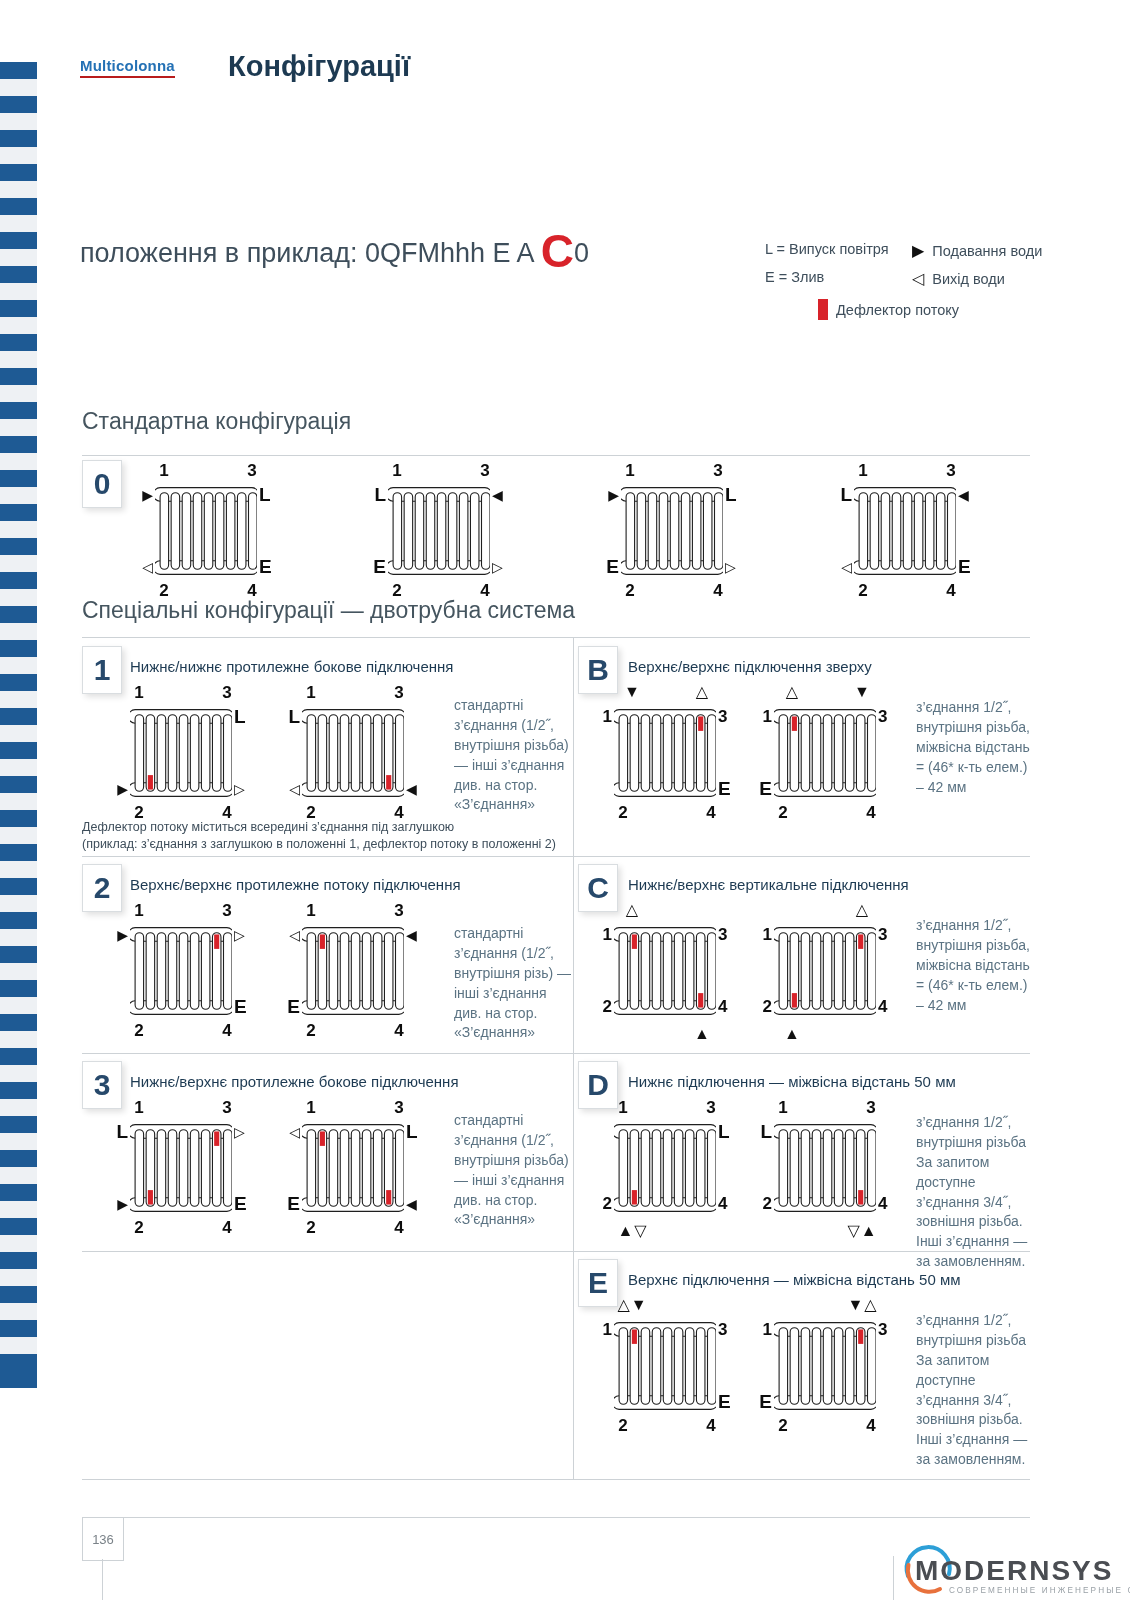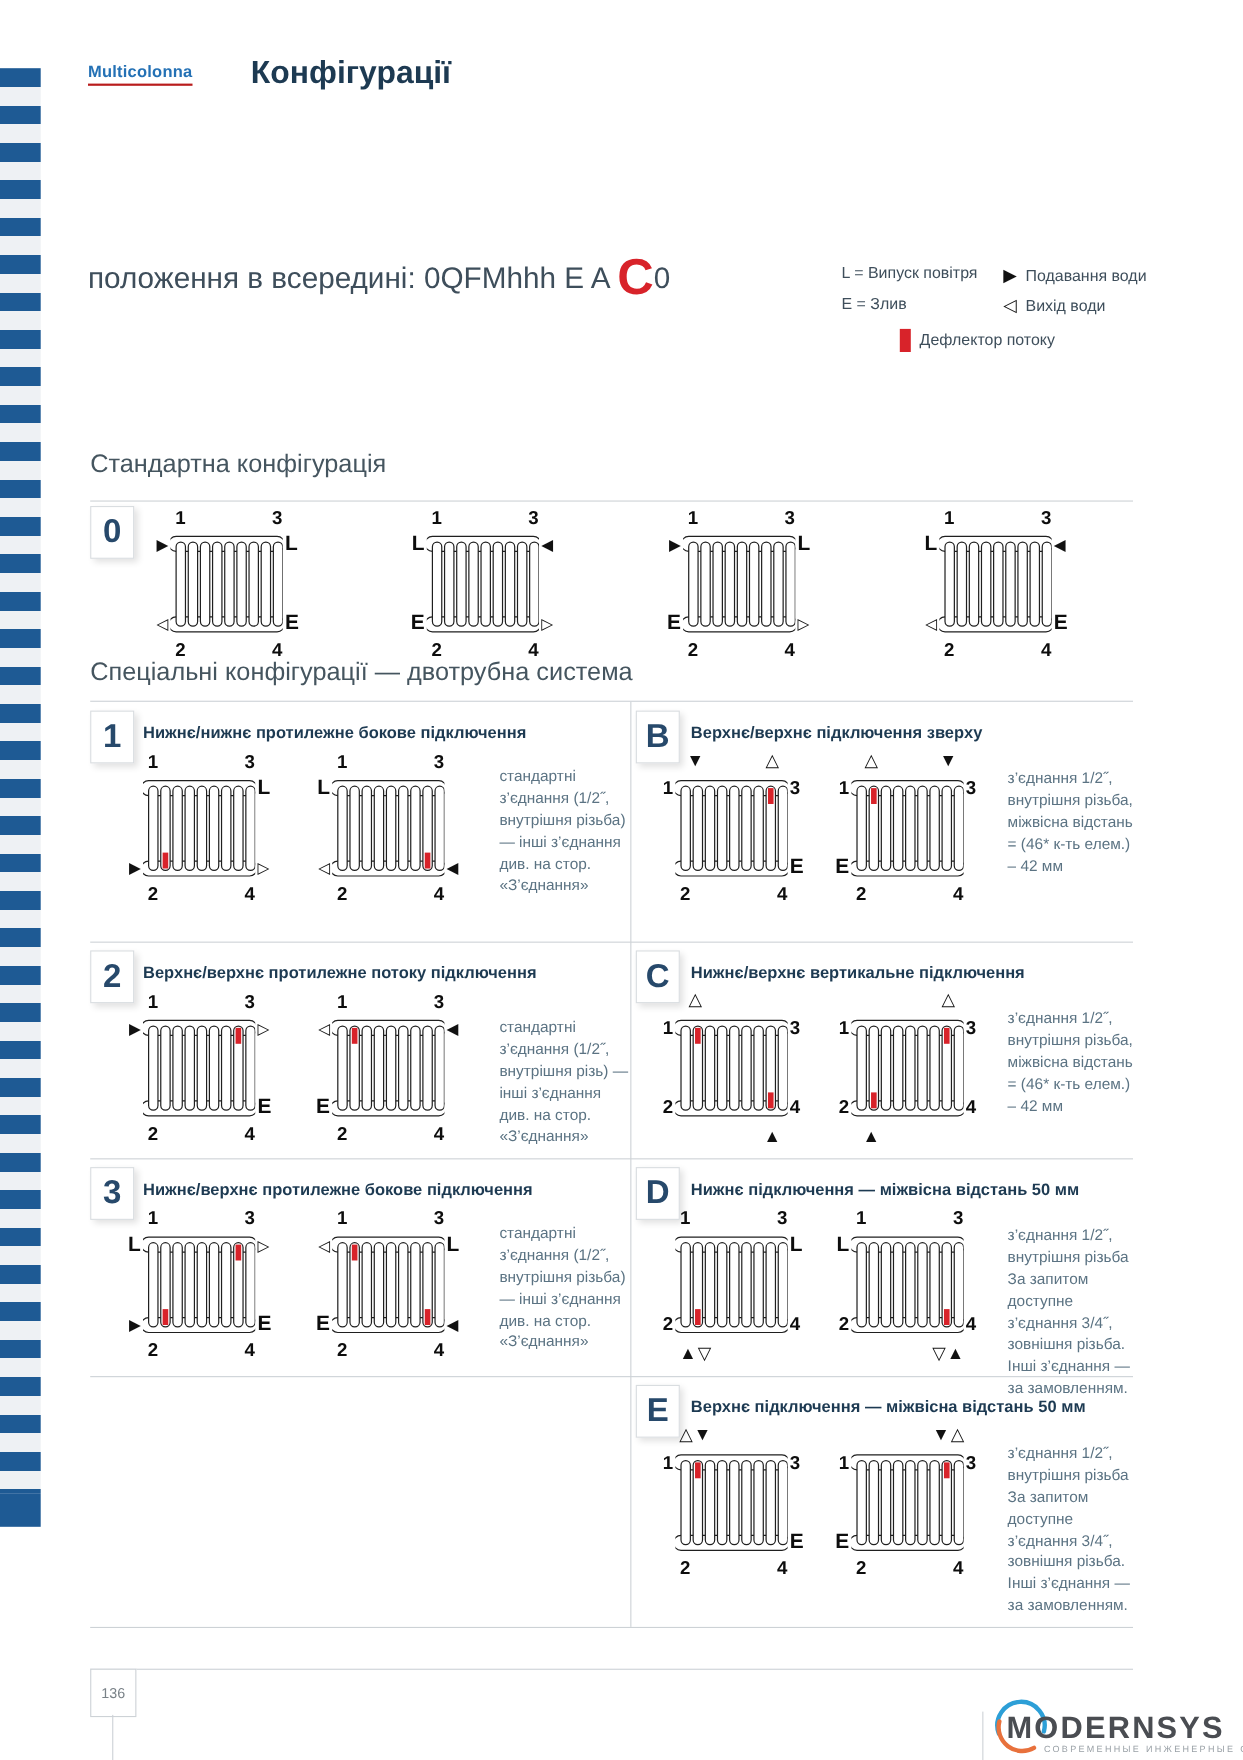--- a/index.html
+++ b/index.html
@@ -29,21 +29,21 @@
   .std-table{position:absolute;left:82px;top:455px;width:948px;height:145px;border-top:1px solid #cdd2d6;}
   .std-table .code-box{position:absolute;left:0;top:4px;}
   .std-diagrams{position:absolute;left:45px;top:2px;display:flex;gap:75px;}
   
   .special-table{position:absolute;left:82px;top:637px;width:948px;height:841px;
                  border-top:1px solid #cdd2d6;border-bottom:1px solid #cdd2d6;}
   .vline{position:absolute;left:491px;top:0;width:1px;height:841px;background:#cdd2d6;}
   .hline{position:absolute;left:0;width:948px;height:1px;background:#cdd2d6;}
   .cell{position:absolute;}
   .cell .code-box{position:absolute;top:8px;}
-  .cfg-title{position:absolute;top:20px;font-size:15px;font-weight:bold;color:#1d3a52;white-space:nowrap;}
+  .cfg-title{position:absolute;top:20px;font-size:15px;font-weight:normal;color:#1d3a52;white-space:nowrap;}
   .diagrams{position:absolute;top:42px;display:flex;}
   .note{position:absolute;font-size:14px;line-height:1.42;color:#5b7383;}
   .cfg-footnote{position:absolute;left:0;top:181px;font-size:12.5px;line-height:1.32;color:#3e4e5b;width:488px;}
   
   .diagram{position:relative;width:158px;height:150px;flex:0 0 auto;}
   .diagram svg.rad{position:absolute;left:28px;top:26px;width:102px;height:94px;}
   .num{position:absolute;width:22px;height:18px;font-size:17px;font-weight:bold;color:#0d0d0d;
        text-align:center;line-height:18px;}
   .n-tl-above{left:26px;top:4px;} .n-tr-above{left:114px;top:4px;}
   .n-bl-below{left:26px;top:124px;} .n-br-below{left:114px;top:124px;}
@@ -75,21 +75,21 @@
 <body>
 
 <div class="page">
 
   <div class="stripes"></div>
   <div class="stripes-end"></div>
 
   <div class="brand">Multicolonna</div>
   <div class="page-title">Конфігурації</div>
 
-  <div class="article-line"><span>положення в всередині: 0QFMhhh E A</span><span> </span><span class="big-c">C</span><span>0</span></div>
+  <div class="article-line"><span>положення в приклад: 0QFMhhh E A</span><span> </span><span class="big-c">C</span><span>0</span></div>
 
   <div class="legend">
     <div class="legend-item" style="left:765px;top:241px;">
       <span>L = Випуск повітря</span>
     </div>
     <div class="legend-item" style="left:765px;top:269px;">
       <span>E = Злив</span>
     </div>
     <div class="legend-item" style="left:912px;top:241px;">
       <span class="tri">▶</span>
@@ -299,20 +299,24 @@
               <rect x="58" y="10" width="10" height="90" rx="5" fill="#fff" stroke="#1f1f1f" stroke-width="1.3"></rect>
               <rect x="71" y="10" width="10" height="90" rx="5" fill="#fff" stroke="#1f1f1f" stroke-width="1.3"></rect>
               <rect x="84" y="10" width="10" height="90" rx="5" fill="#fff" stroke="#1f1f1f" stroke-width="1.3"></rect>
               <rect x="97" y="10" width="10" height="90" rx="5" fill="#fff" stroke="#1f1f1f" stroke-width="1.3"></rect>
               <rect x="110" y="10" width="10" height="90" rx="5" fill="#fff" stroke="#1f1f1f" stroke-width="1.3"></rect>
               <rect x="99" y="81" width="6" height="17" rx="0" fill="#d8232a"></rect>
             </svg>
           </div>
         </div>
         <div class="note" style="left: 372px; top: 58px; width: 120px;">стандартні з’єднання (1/2˝, внутрішня різьба) — інші з’єднання див. на стор. «З’єднання»</div>
+        <div class="cfg-footnote">
+          <div>Дефлектор потоку міститься всередині з’єднання під заглушкою</div>
+          <div>(приклад: з’єднання з заглушкою в положенні 1, дефлектор потоку в положенні 2)</div>
+        </div>
       </div>
       <div class="cell" style="left: 492px; top: 0px; width: 456px; height: 218px;">
         <div class="code-box" style="left: 4px;">B</div>
         <div class="cfg-title" style="left: 54px;">Верхнє/верхнє підключення зверху</div>
         <div class="diagrams" style="left: 12px; gap: 2px;">
           <div class="diagram">
             <span class="num n-tl-side">1</span>
             <span class="num n-tr-side">3</span>
             <span class="num n-bl-below">2</span>
             <span class="num n-br-below">4</span>

